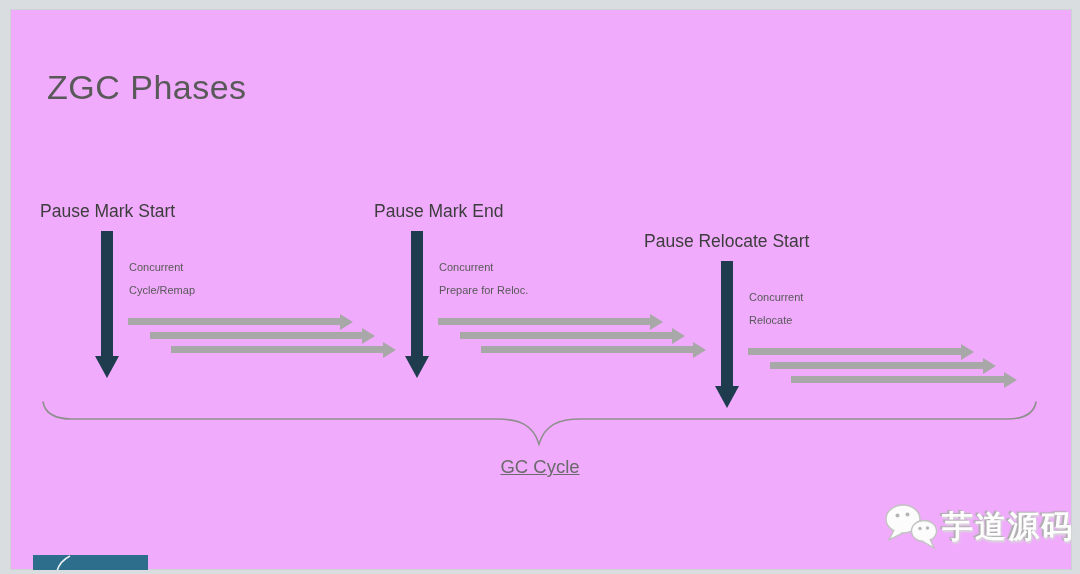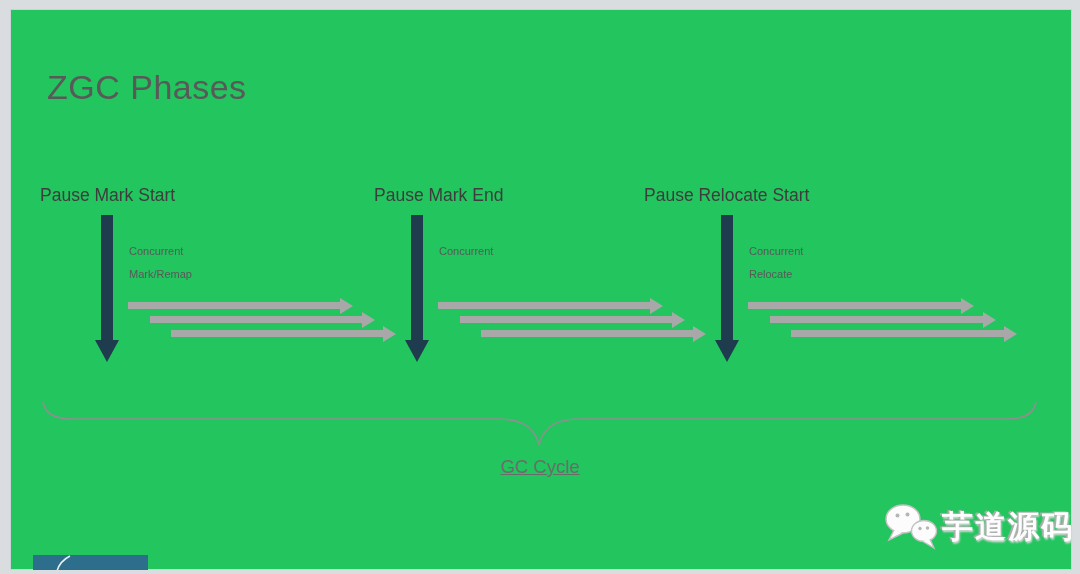--- a/index.html
+++ b/index.html
@@ -4,36 +4,36 @@
 <style>
   html,body{margin:0;padding:0;}
   body{
     width:1080px;height:574px;position:relative;overflow:hidden;
     background:#d9dde0;
     font-family:"Liberation Sans", sans-serif;
     -webkit-font-smoothing:antialiased;
   }
   .slide{
     position:absolute;left:10px;top:9px;width:1062px;height:561px;
-    background:#22c55e;border:1px solid #cdd2d5;box-sizing:border-box;
+    background:#f0abfc;border:1px solid #cdd2d5;box-sizing:border-box;
   }
   .abs{position:absolute;}
   .page-title{
     left:36px;top:58px;font-size:34px;color:#595959;letter-spacing:0.5px;
   }
   .pause-label{
     top:185px;font-size:17.5px;color:#3d3d3d;white-space:nowrap;
   }
   .conc-label{
     left:129px;top:240px;font-size:11px;line-height:23px;color:#595959;white-space:nowrap;
   }
-  .phase-group{position:absolute;top:0;left:0;width:360px;height:420px;}
+  .phase-group{position:absolute;top:16px;left:0;width:360px;height:420px;}
   .g1{left:0px;}
   .g2{left:310px;}
-  .g3{left:620px;}
+  .g3{left:620px;margin-top:30px;}
   .g1 .pause-label{left:40px;}
   .g2 .pause-label{left:42px;margin-left:22px;}
   .g3 .pause-label{left:24px;}
   
   .varrow{
     position:absolute;left:101px;top:215px;width:12px;height:125px;background:#1f3b4e;
   }
   .varrow::after{
     content:"";position:absolute;top:125px;left:-6px;width:0;height:0;
     border-left:12px solid transparent;border-right:12px solid transparent;
@@ -78,32 +78,33 @@
 
 <div class="slide">
   <div class="abs page-title">ZGC Phases</div>
 </div>
 
 <div class="phase-group g1">
   <div class="abs pause-label">Pause Mark Start</div>
   <div class="varrow"></div>
   <div class="abs conc-label">
     <div>Concurrent</div>
-    <div>Mark/Remap</div>
+    <div>Cycle/Remap</div>
   </div>
   <div class="harrow arrow-1"></div>
   <div class="harrow arrow-2"></div>
   <div class="harrow arrow-3"></div>
 </div>
 
 <div class="phase-group g2">
   <div class="abs pause-label">Pause Mark End</div>
   <div class="varrow"></div>
   <div class="abs conc-label">
     <div>Concurrent</div>
+    <div>Prepare for Reloc.</div>
   </div>
   <div class="harrow arrow-1"></div>
   <div class="harrow arrow-2"></div>
   <div class="harrow arrow-3"></div>
 </div>
 
 <div class="phase-group g3">
   <div class="abs pause-label">Pause Relocate Start</div>
   <div class="varrow"></div>
   <div class="abs conc-label">

